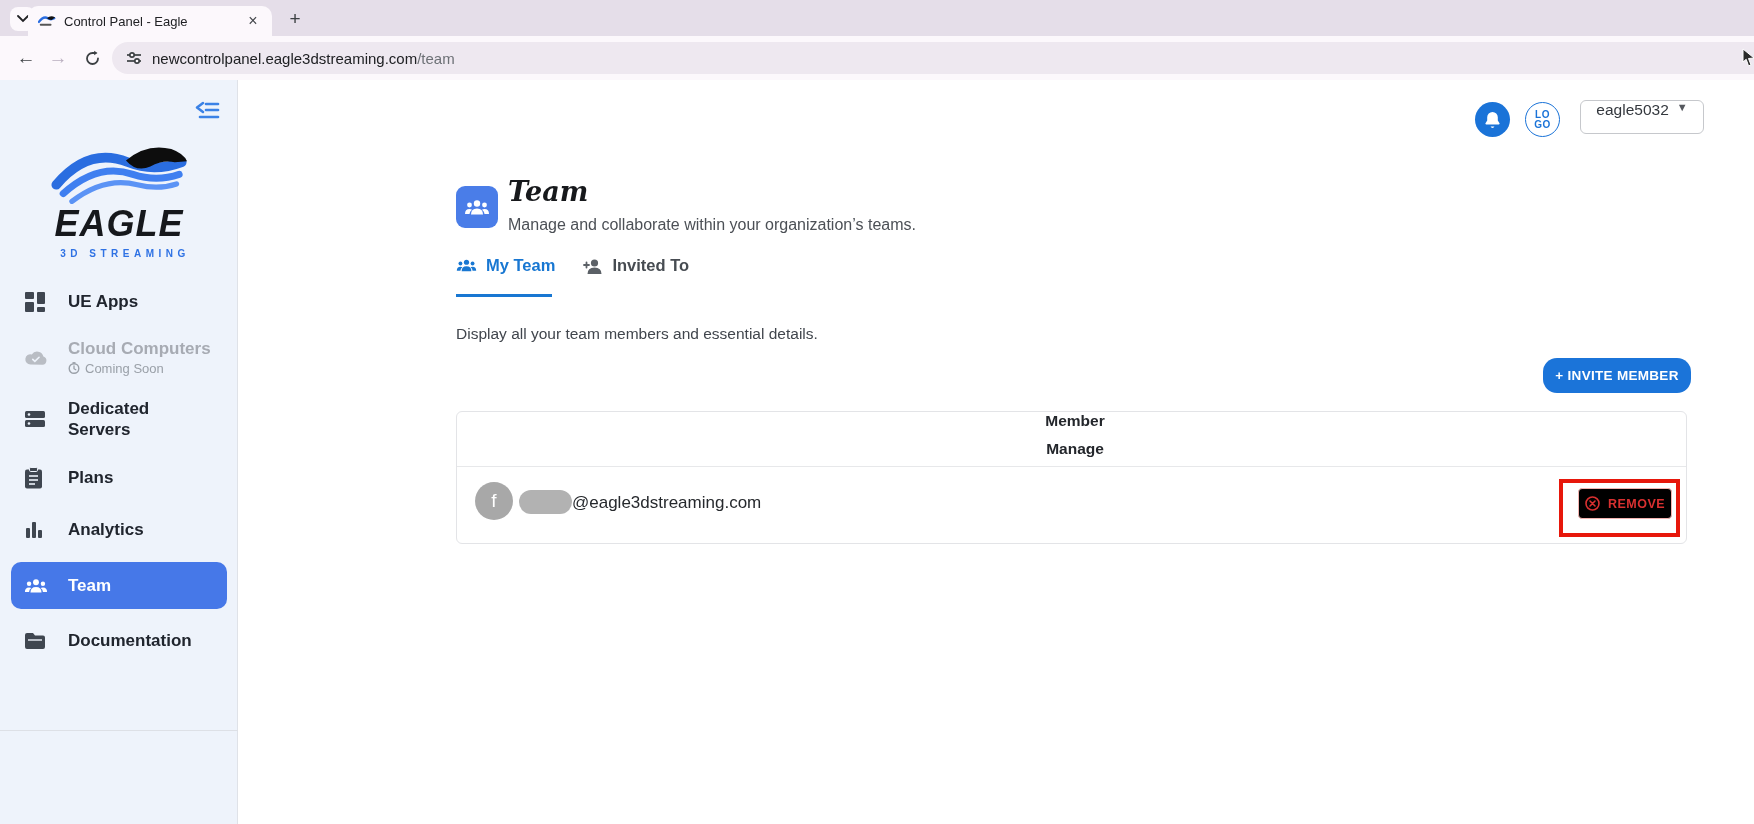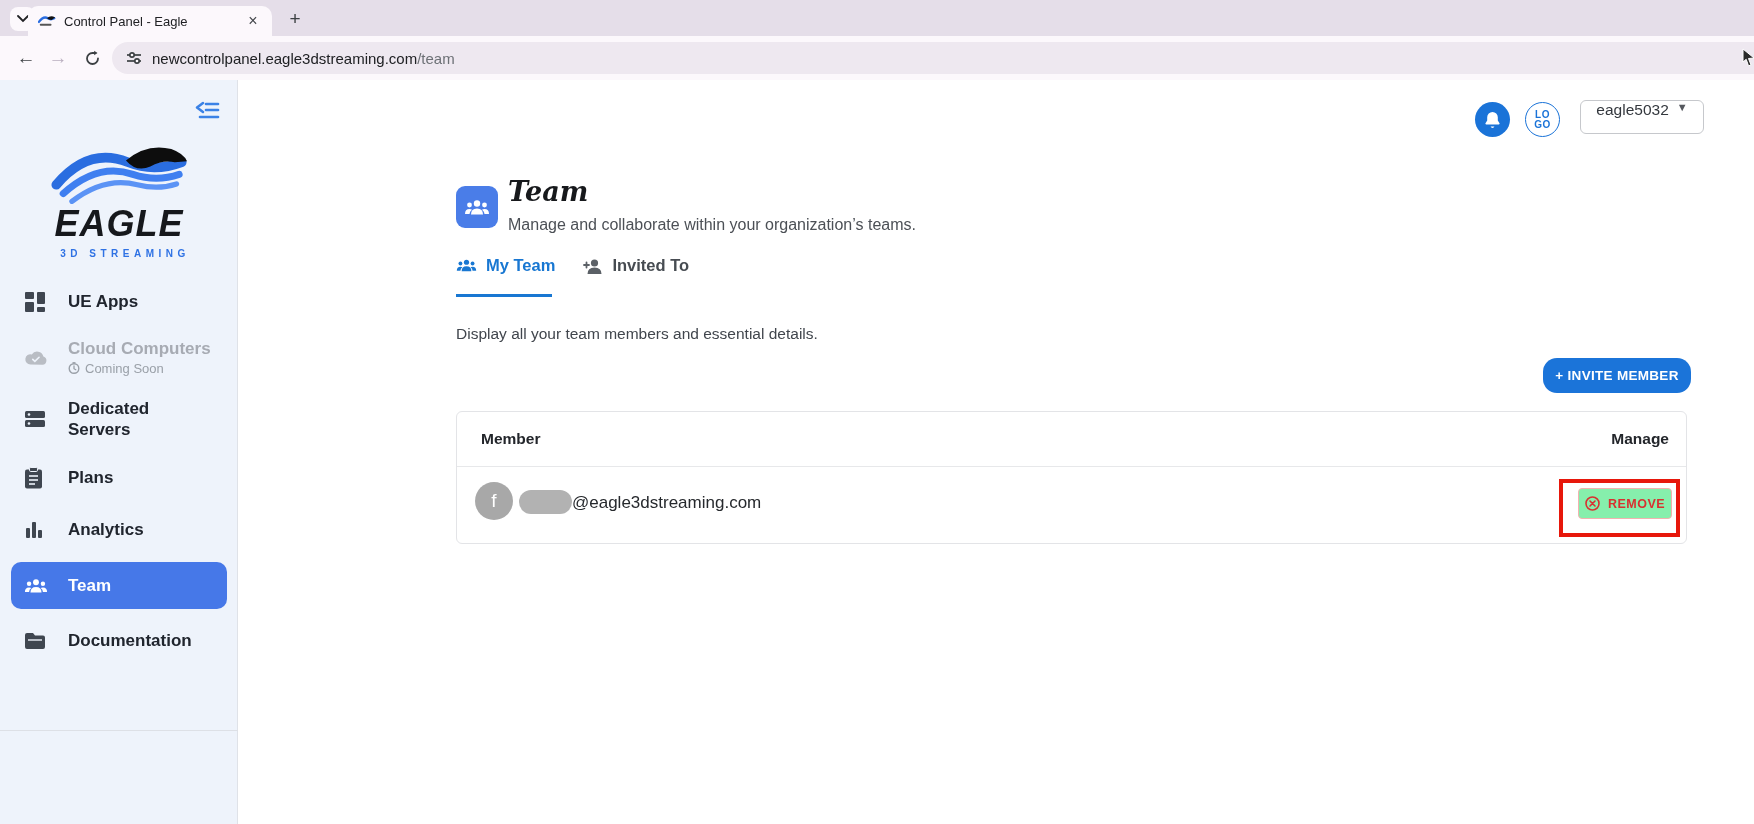--- a/index.html
+++ b/index.html
@@ -81,31 +81,31 @@
 
   .desc { position:absolute; left:218px; top:245px; font-size:15.5px; color:#41464d; }
 
   .invite-btn { position:absolute; left:1305px; top:278px; width:148px; height:35px; background:#1b74d9;
     border-radius:14px; color:#fff; font-size:13.5px; font-weight:700; letter-spacing:0.3px;
     display:flex; align-items:center; justify-content:center; }
 
   .card { position:absolute; left:218px; top:331px; width:1231px; height:133px; background:#fff;
     border:1px solid #e3e4e7; border-radius:6px; }
   .card-head { position:absolute; left:0; top:0; width:100%; height:55px; display:flex;
-    align-items:center; justify-content:space-between; padding:0 17px 0 24px;
-    border-bottom:1px solid #e7e8ea; }
+    align-items:center; justify-content:space-between; padding:0 17px 8px 24px;
+    border-bottom:1px solid #e7e8ea;flex-direction:column; }
   .col-label { font-size:15.5px; font-weight:700; color:#23262b; }
   .member-row { position:absolute; left:0; top:55px; width:100%; height:77px; }
   .avatar { position:absolute; left:18px; top:15px; width:38px; height:38px; border-radius:50%;
     background:#a8a8a8; color:#fff; font-size:19px; display:flex; align-items:center;
     justify-content:center; }
   .redact { position:absolute; left:62px; top:23px; width:53px; height:24px; border-radius:12px;
     background:#b2b2b2; }
   .email { position:absolute; left:115px; top:26px; font-size:17px; color:#26292d; }
-  .remove-btn { position:absolute; left:1121px; top:21px; width:94px; height:31px; background:#86efac;
+  .remove-btn { position:absolute; left:1121px; top:21px; width:94px; height:31px; background:#000000;
     border:1px solid #f2b3b0; border-radius:4px; display:flex; align-items:center;
     justify-content:center; gap:8px; color:#d93030; font-size:12.5px; font-weight:700;
     letter-spacing:0.5px; }
   .annotation { position:absolute; left:1102px; top:12px; width:121px; height:58px;
     border:4px solid #e7170b; pointer-events:none; }
 </style>
 </head>
 <body>
 
 <div class="tabstrip">

